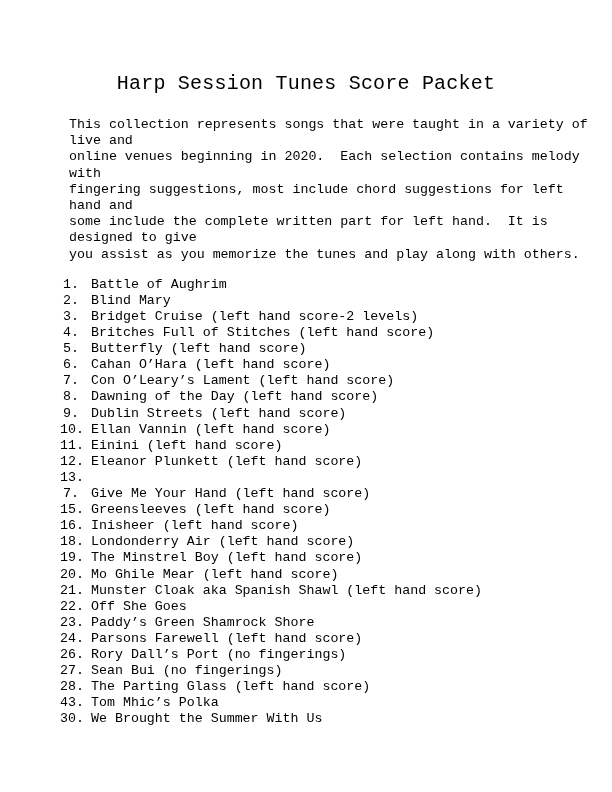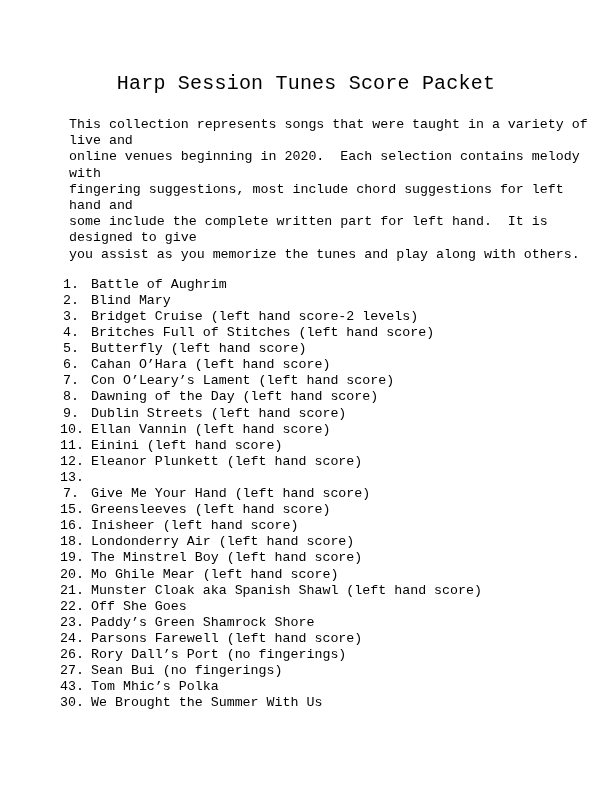--- a/index.html
+++ b/index.html
@@ -158,20 +158,24 @@
       </li>
       <li class="tune-row">
         <span class="tune-num">26.</span>
         <span class="tune-title">Rory Dall’s Port (no fingerings)</span>
       </li>
       <li class="tune-row">
         <span class="tune-num">27.</span>
         <span class="tune-title">Sean Bui (no fingerings)</span>
       </li>
       <li class="tune-row">
+        <span class="tune-num">28.</span>
+        <span class="tune-title">The Parting Glass (left hand score)</span>
+      </li>
+      <li class="tune-row">
         <span class="tune-num">43.</span>
         <span class="tune-title">Tom Mhic’s Polka</span>
       </li>
       <li class="tune-row">
         <span class="tune-num">30.</span>
         <span class="tune-title">We Brought the Summer With Us</span>
       </li>
     </ol>
 </div>
 

